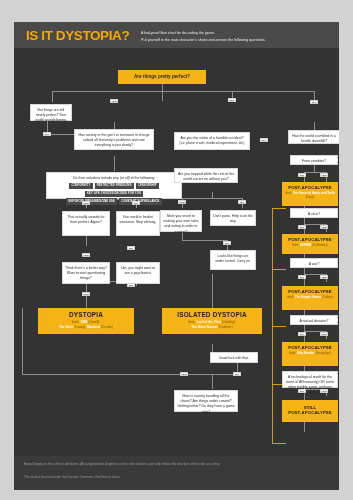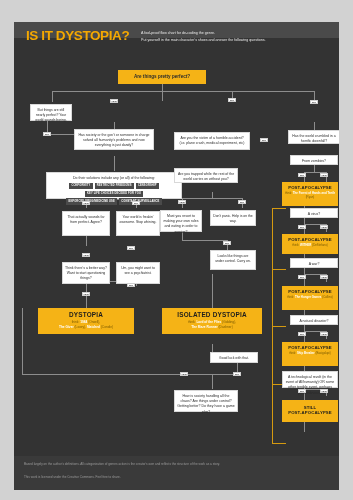--- a/index.html
+++ b/index.html
@@ -1,21 +1,21 @@
 <!DOCTYPE html>
 <html><head>
 <meta charset="utf-8">
 <style>
   html,body{margin:0;padding:0;background:#c8c8c8;}
   body{font-family:"Liberation Sans",sans-serif;}
   .page{position:relative;width:353px;height:500px;background:#d2d2d2;overflow:hidden;}
   .sheet{position:absolute;left:14px;top:22px;width:325px;height:468px;background:#333333;overflow:hidden;}
 
   
-  .header{position:absolute;left:0;top:0;width:325px;height:16px;background:#4a4a4a;}
+  .header{position:absolute;left:0;top:0;width:325px;height:26px;background:#4a4a4a;}
   .title{position:absolute;left:12px;top:6px;font-size:13.5px;font-weight:bold;color:#f5a800;letter-spacing:-0.4px;font-family:"Liberation Sans",sans-serif;}
   .subtitle{position:absolute;left:127px;top:8px;width:190px;font-size:3.6px;line-height:1.9;color:#e8e8e8;}
 
   
   .footer{position:absolute;left:0;bottom:0;width:325px;height:34px;background:#3a3a3a;}
   .footer-txt{position:absolute;left:10px;top:6px;width:290px;font-size:3.1px;line-height:1.85;color:#9a9a9a;}
   .footer-txt2{position:absolute;left:10px;top:19px;width:290px;font-size:3.1px;line-height:1.85;color:#9a9a9a;}
 
   
   .q{position:absolute;background:#ffffff;border:0.5px solid #d8d8d8;color:#2b2b2b;

